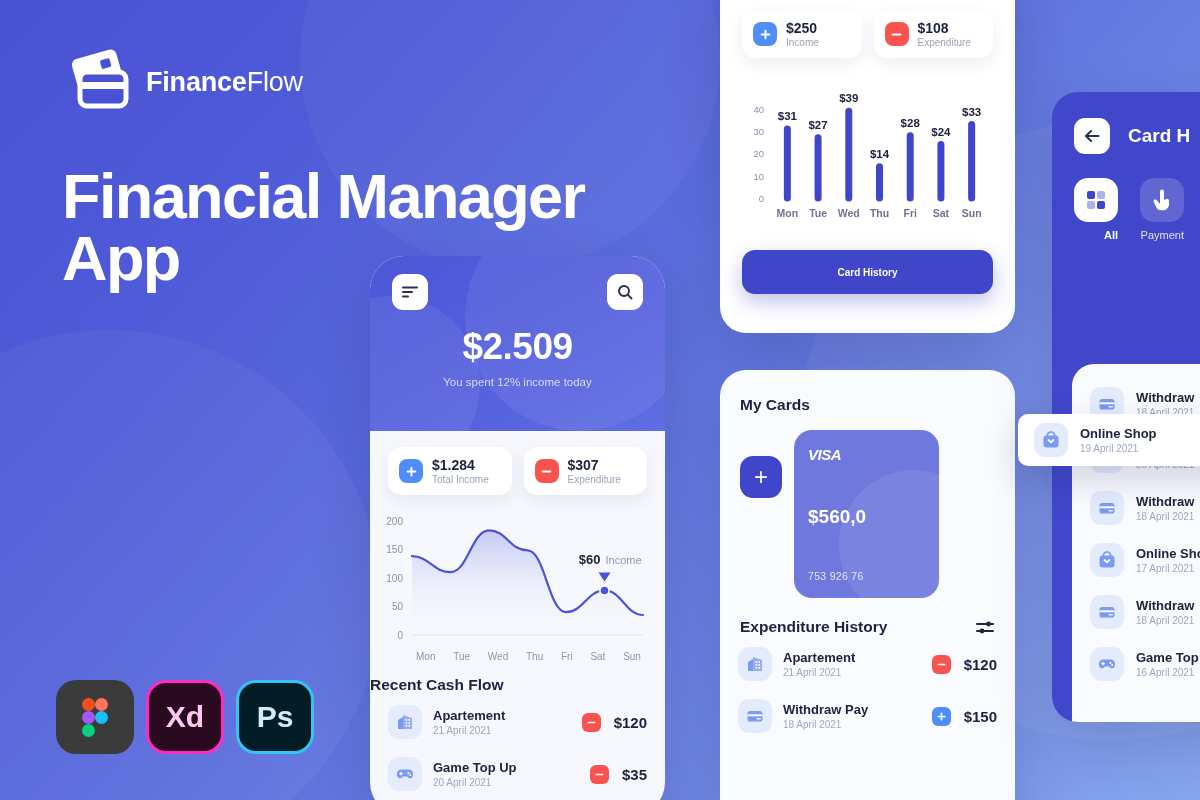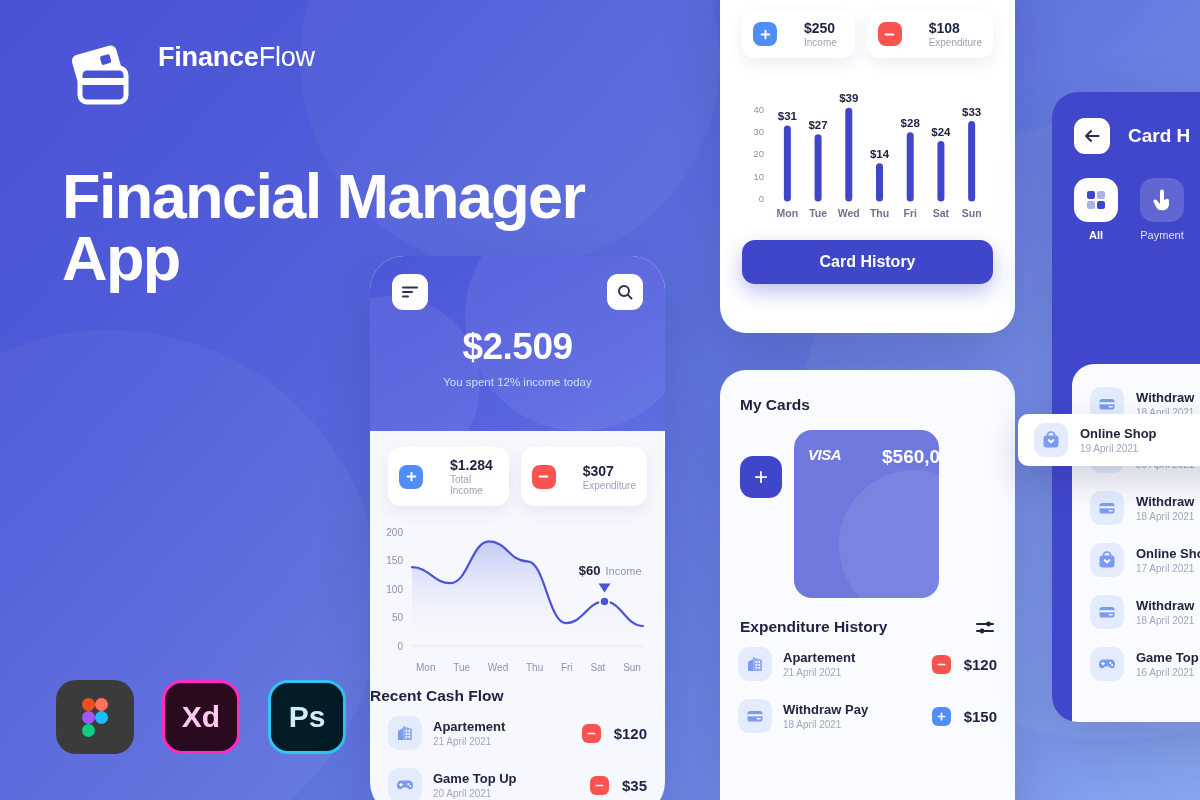--- a/index.html
+++ b/index.html
@@ -14,30 +14,30 @@
     overflow: hidden;
   }
   
   .bgblob { position:absolute; border-radius:50%; pointer-events:none; }
   .bgblob.b1 { width:540px; height:540px; left:-160px; top:330px; background:rgba(255,255,255,.045); }
   .bgblob.b2 { width:420px; height:420px; left:300px; top:-150px; background:rgba(255,255,255,.04); }
   .bgblob.b3 { width:620px; height:620px; right:-220px; top:120px; background:rgba(255,255,255,.05); }
 
   
   .hero { position:absolute; left:62px; top:42px; width:620px; }
-  .logo-row { display:flex; gap:22px; height:80px; }
+  .logo-row { display:flex; align-items:center; gap:10px; height:80px; }
   .logo-mark { width:74px; height:72px; position:relative; flex:0 0 auto; }
   .logo-word { font-size:27px; color:#fff; letter-spacing:-.2px; white-space:nowrap; }
   .logo-word b { font-weight:bold; }
   .logo-word span { font-weight:400; }
   .headline {
     margin-top:44px; font-size:63px; line-height:.98; font-weight:bold;
     color:#ffffff; letter-spacing:-1.6px; max-width:600px;
   }
-  .apps { position:absolute; left:56px; top:680px; display:flex; gap:28px; }
+  .apps { position:absolute; left:56px; top:680px; display:flex; gap:12px; }
   .app-icon {
     width:78px; height:74px; border-radius:20px;
     display:flex; align-items:center; justify-content:center;
     font-size:30px; font-weight:bold;
   }
   .app-figma { background:#3b3b3b; }
   .app-xd { background:#2a0a1f; border:3px solid #ff2bc2; color:#ffc8f0; }
   .app-ps { background:#031c26; border:3px solid #31c5f0; color:#cfeef9; }
   .fig-dots { position:relative; width:26px; height:38px; }
   .fig-dots i { position:absolute; display:block; width:13px; height:13px; border-radius:50%; }
@@ -61,21 +61,21 @@
     width:36px; height:36px; border-radius:11px; background:#fff;
     display:flex; align-items:center; justify-content:center;
   }
   .balance { position:relative; text-align:center; margin-top:16px; }
   .balance .amt { font-size:37px; font-weight:bold; color:#fff; letter-spacing:-.5px; }
   .balance .sub { font-size:11.5px; color:#d6dbf7; margin-top:8px; }
 
   .stat-row { display:flex; gap:12px; padding:16px 18px 0; }
   .stat {
     flex:1; background:#fff; border-radius:13px; padding:10px 11px;
-    display:flex; align-items:center; gap:27px; box-shadow:0 6px 16px rgba(60,70,140,.09);
+    display:flex; align-items:center; gap:9px; box-shadow:0 6px 16px rgba(60,70,140,.09);
   }
   .stat .pill { width:24px; height:24px; border-radius:8px; display:flex; align-items:center; justify-content:center; flex:0 0 auto; }
   .pill-plus { background:#4f8ef7; }
   .pill-minus { background:#f8534f; }
   .stat .v { font-size:14px; font-weight:bold; color:#1d2240; line-height:1.15; }
   .stat .l { font-size:10px; color:#9ba1bb; margin-top:1px; }
 
   .area-wrap { padding:12px 10px 0 6px; }
   .axis-lab { font-size:9.5px; fill:#8a90ad; font-family:"Liberation Sans", sans-serif; }
   .day-lab { font-size:10px; color:#8e94b0; }
@@ -94,58 +94,58 @@
   .tx-name { font-size:13px; font-weight:bold; color:#20253f; }
   .tx-date { font-size:10px; color:#a0a6bd; margin-top:2px; }
   .tx-amt { display:flex; align-items:center; gap:13px; font-size:15px; font-weight:bold; color:#1d2240; white-space:nowrap; }
   .dot-badge { width:19px; height:19px; border-radius:6px; display:flex; align-items:center; justify-content:center; flex:0 0 auto; }
 
   
   #panel-stats { left:720px; top:-42px; width:295px; height:375px; border-radius:26px; background:#fff; padding:52px 22px 20px; }
   .mini-stats { display:flex; gap:12px; }
   .bar-chart { margin-top:18px; position:relative; height:148px; }
   .btn-primary {
-    margin-top:16px; height:44px; border-radius:13px; background:#3f46c9;
-    color:#fff; font-size:16px; font-weight:bold;
+    margin-top:26px; height:44px; border-radius:13px; background:#3f46c9;
+    color:#fff; font-size:10px; font-weight:bold;
     display:flex; align-items:center; justify-content:center; cursor:pointer;
     box-shadow:0 8px 20px rgba(63,70,201,.33);
   }
 
   
   #panel-cards { left:720px; top:370px; width:295px; height:460px; border-radius:26px; background:#fafbff; padding:26px 0 0; overflow:hidden; }
   .cards-row { display:flex; gap:12px; padding:16px 0 0 20px; }
   .add-card {
     width:42px; height:42px; border-radius:13px; background:#3f46c9;
     color:#fff; font-size:24px; font-weight:300; align-self:flex-start; margin-top:26px;
     display:flex; align-items:center; justify-content:center; cursor:pointer;
   }
   .credit {
     width:145px; height:168px; border-radius:18px; position:relative; overflow:hidden;
-    padding:16px 14px; display:flex; flex-direction:row; justify-content:space-between; flex:0 0 auto;gap:41px;
+    padding:16px 14px; display:flex; flex-direction:column; justify-content:space-between; flex:0 0 auto;gap:41px;
   }
   .credit.c1 { background:#3f46c9; }
   .credit.c2 { background:#6f79dd; }
   .credit .glow { position:absolute; border-radius:50%; background:rgba(255,255,255,.08); }
   .credit .amt { position:relative; font-size:19px; font-weight:bold; color:#fff; }
   .credit .num { position:relative; font-size:10.5px; color:#e2e5fb; letter-spacing:.3px; }
   .mc-dots { position:relative; display:flex; }
   .mc-dots i { display:block; width:20px; height:20px; border-radius:50%; }
   .mc-dots i:nth-child(2) { margin-left:-7px; }
   .visa { position:relative; font-size:15px; font-weight:bold; color:#fff; font-style:italic; letter-spacing:-.5px; }
 
   
   #panel-history { left:1052px; top:92px; width:260px; height:630px; border-radius:26px; background:#4147cb; overflow:hidden; }
   .hist-head { display:flex; align-items:center; gap:18px; padding:26px 22px 0; }
   .hist-title { font-size:19px; font-weight:bold; color:#fff; white-space:nowrap; }
   .hist-tabs { display:flex; gap:22px; padding:24px 22px 0; }
   .hist-tab { text-align:center; width:44px; }
   .hist-tab .ic { width:44px; height:44px; border-radius:14px; display:flex; align-items:center; justify-content:center; }
   .hist-tab.active .ic { background:#fff; }
   .hist-tab .ic { background:rgba(255,255,255,.17); }
-  .hist-tab .tl { font-size:11px; color:#dfe2fa; margin-top:7px; }
+  .hist-tab .tl { font-size:11px; color:#dfe2fa; margin-top:7px;text-align:right; }
   .hist-tab.active .tl { color:#fff; font-weight:bold; }
   .hist-sheet {
     position:absolute; left:20px; right:-60px; top:272px; bottom:-40px;
     background:#fafbff; border-radius:22px; padding:14px 0 0;
   }
   .hist-row { display:flex; align-items:center; gap:12px; padding:9px 18px; }
   .hist-ico { width:34px; height:34px; border-radius:11px; background:#e3ebfd; display:flex; align-items:center; justify-content:center; flex:0 0 auto; }
   .hist-name { font-size:13px; font-weight:bold; color:#20253f; white-space:nowrap; }
   .hist-date { font-size:10px; color:#a0a6bd; margin-top:2px; }
   .float-row {

